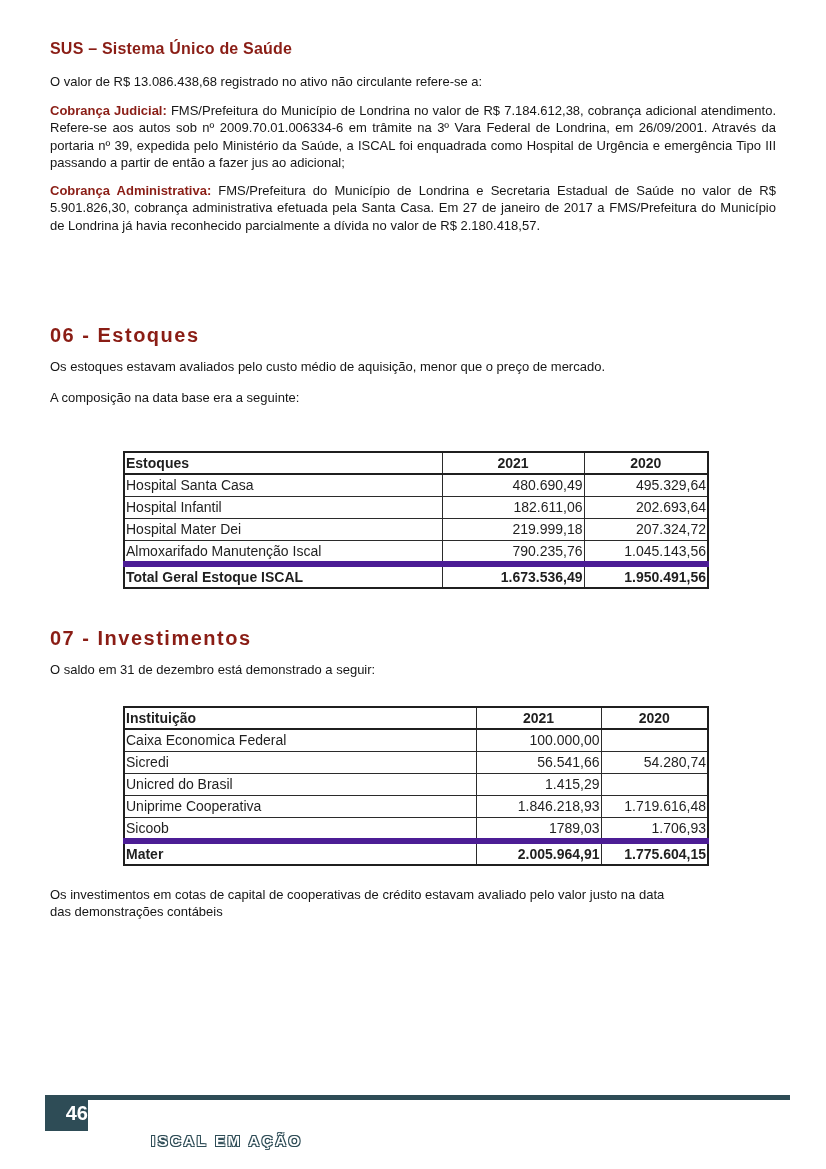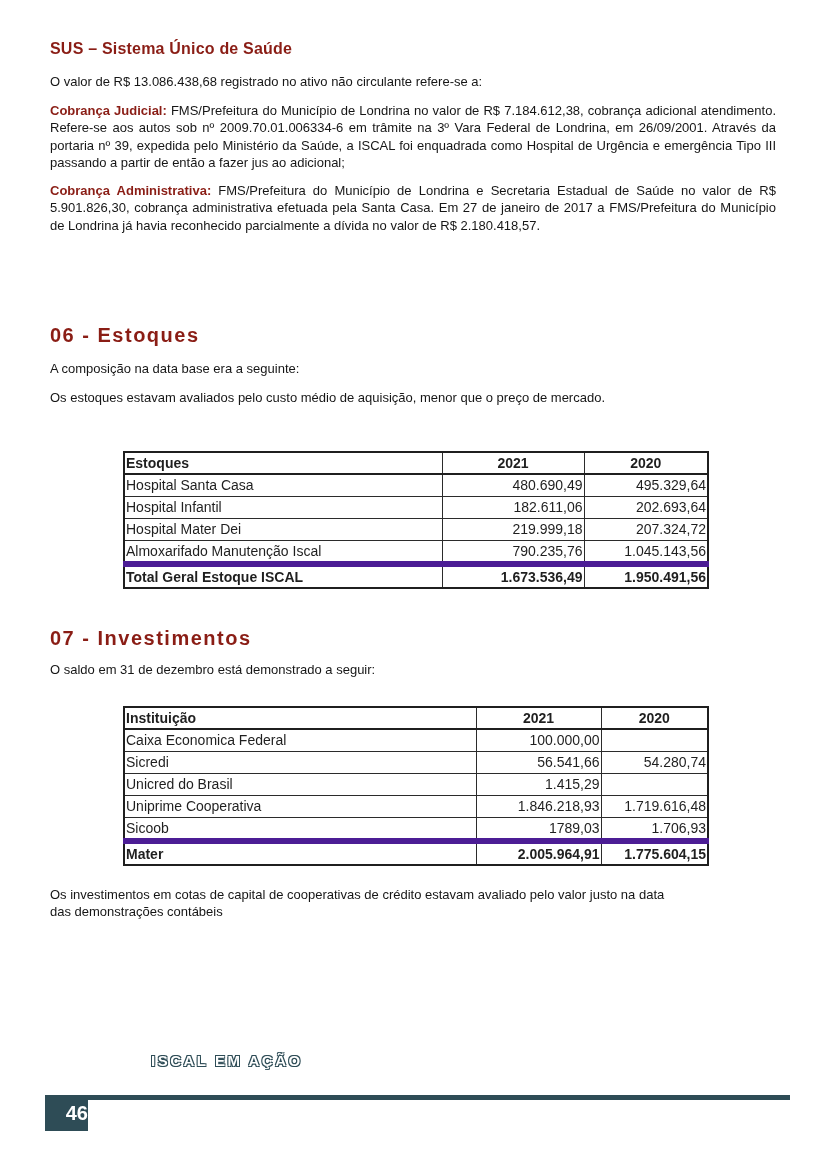--- a/index.html
+++ b/index.html
@@ -52,21 +52,21 @@
   .footer-bar {
     position: absolute; left: 45px; right: 0; top: 1095px; height: 5px;
     background: #2e4c56;
   }
   .page-num {
     position: absolute; left: 45px; top: 1095px; width: 43px; height: 36px;
     background: #2e4c56; color: #ffffff; font-size: 20px; font-weight: bold;
     text-align: right; line-height: 36px;
   }
   .footer-label {
-    position: absolute; left: 103px; top: 1052px;
+    position: absolute; left: 103px; top: 1132px;
     font-size: 15px; letter-spacing: 2.5px; font-weight: 600;
     color: #ffffff;
     text-shadow: -1px -1px 0 #2e4c56, 1px -1px 0 #2e4c56,
                  -1px 1px 0 #2e4c56, 1px 1px 0 #2e4c56;
     padding-left: 48px;
   }
 </style>
 </head>
 <body>
 
@@ -76,22 +76,22 @@
     <h1 class="sus-heading">SUS – Sistema Único de Saúde</h1>
 
     <p class="body intro">O valor de R$ 13.086.438,68 registrado no ativo não circulante refere-se a:</p>
 
     <p class="body just judicial"><span class="lead">Cobrança Judicial:</span><span> FMS/Prefeitura do Município de Londrina no valor de R$ 7.184.612,38, cobrança adicional atendimento. Refere-se aos autos sob nº 2009.70.01.006334-6 em trâmite na 3º Vara Federal de Londrina, em 26/09/2001. Através da portaria nº 39, expedida pelo Ministério da Saúde, a ISCAL foi enquadrada como Hospital de Urgência e emergência Tipo III passando a partir de então a fazer jus ao adicional;</span></p>
 
     <p class="body just admin"><span class="lead">Cobrança Administrativa:</span><span> FMS/Prefeitura do Município de Londrina e Secretaria Estadual de Saúde no valor de R$ 5.901.826,30, cobrança administrativa efetuada pela Santa Casa. Em 27 de janeiro de 2017 a FMS/Prefeitura do Município de Londrina já havia reconhecido parcialmente a dívida no valor de R$ 2.180.418,57.</span></p>
 
     <h2 class="section-heading estoques-heading">06 - Estoques</h2>
 
+    <p class="body after-heading">Os estoques estavam avaliados pelo custo médio de aquisição, menor que o preço de mercado.</p>
     <p class="body compo">A composição na data base era a seguinte:</p>
-    <p class="body after-heading">Os estoques estavam avaliados pelo custo médio de aquisição, menor que o preço de mercado.</p>
 
     <table class="t t-estoques">
       <colgroup>
           <col style="width:318px">
           <col style="width:142px">
           <col style="width:124px">
         </colgroup>
     <thead>
           <tr>
             <th class="left">Estoques</th>

